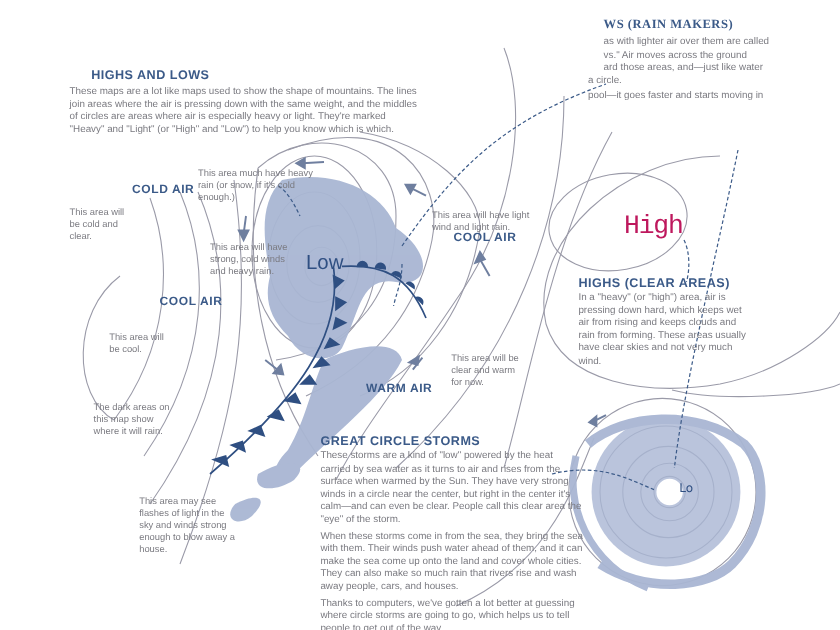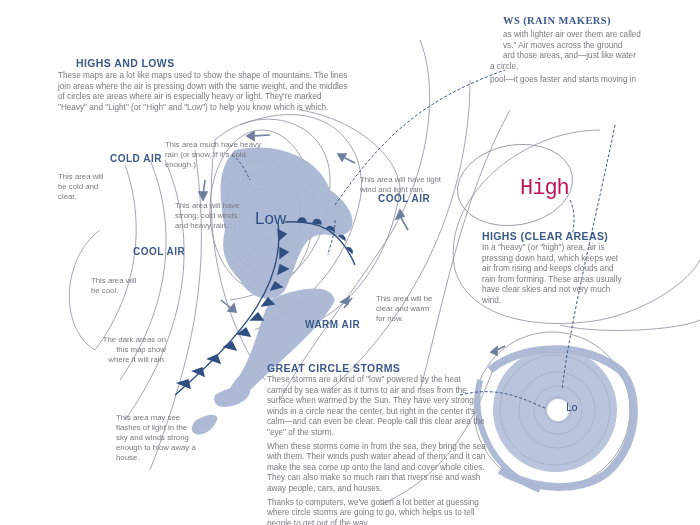--- a/index.html
+++ b/index.html
@@ -138,15 +138,15 @@
 <div class="lbl" style="left:305px;top:319px;text-align:center;">WARM AIR</div>
 <div style="position:absolute;left:255px;top:209px;font-size:17px;color:#2f4f82;font-family:Liberation Sans, sans-serif;">Low</div>
 <div style="position:absolute;left:520px;top:176px;font-size:22px;color:#be185d;font-family:Liberation Mono, monospace;letter-spacing:-1px;">High</div>
 <div style="position:absolute;left:566px;top:402px;font-size:10px;color:#2f4f82;font-family:'DejaVu Sans',sans-serif;">Lo</div>
 
 <div class="note" style="left:165px;top:140px;width:110px;">This area much have heavy rain (or snow, if it's cold enough.)</div>
 <div class="note" style="left:58px;top:172px;width:50px;">This area will be cold and clear.</div>
 <div class="note" style="left:129px;top:201px;width:72px;margin-left:46px;">This area will have strong, cold winds and heavy rain.</div>
 <div class="note" style="left:348px;top:175px;width:90px;margin-left:12px;">This area will have light wind and light rain.</div>
 <div class="note" style="left:91px;top:276px;width:50px;">This area will be cool.</div>
-<div class="note" style="left:96px;top:335px;width:70px;text-align:right;">The dark areas on this map show where it will rain.</div>
+<div class="note" style="left:78px;top:335px;width:70px;">The dark areas on this map show where it will rain.</div>
 <div class="note" style="left:376px;top:294px;width:62px;">This area will be clear and warm for now.</div>
 <div class="note" style="left:116px;top:413px;width:84px;">This area may see flashes of light in the sky and winds strong enough to blow away a house.</div>
 
 </body></html>

